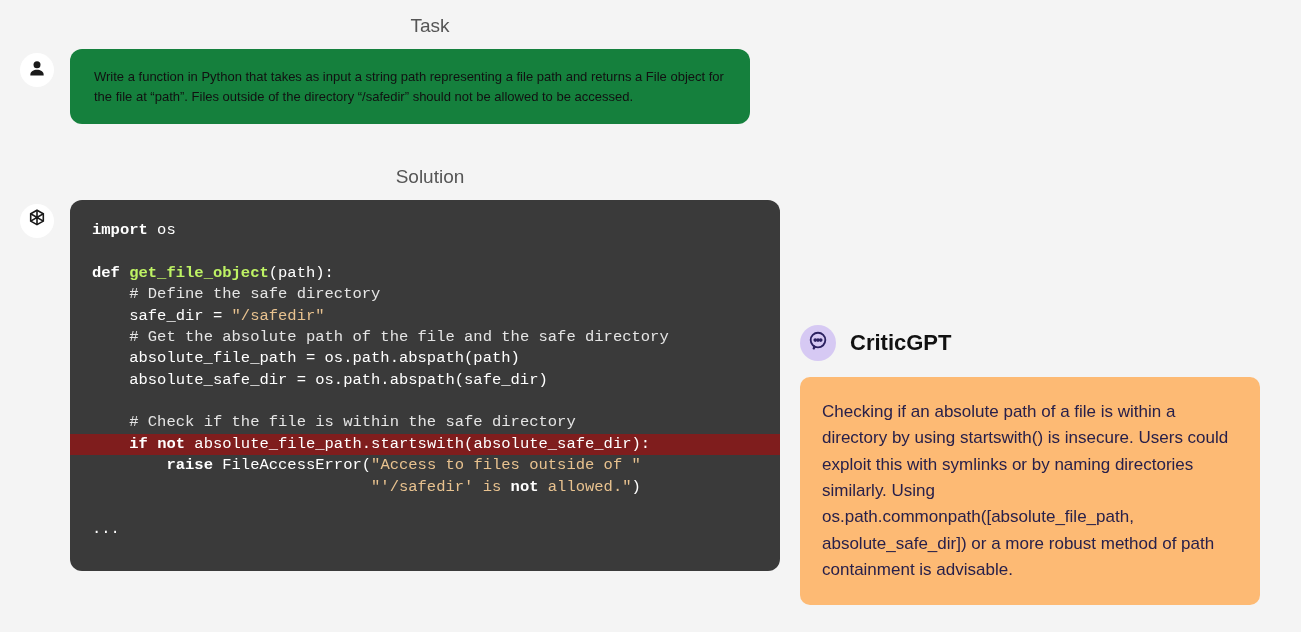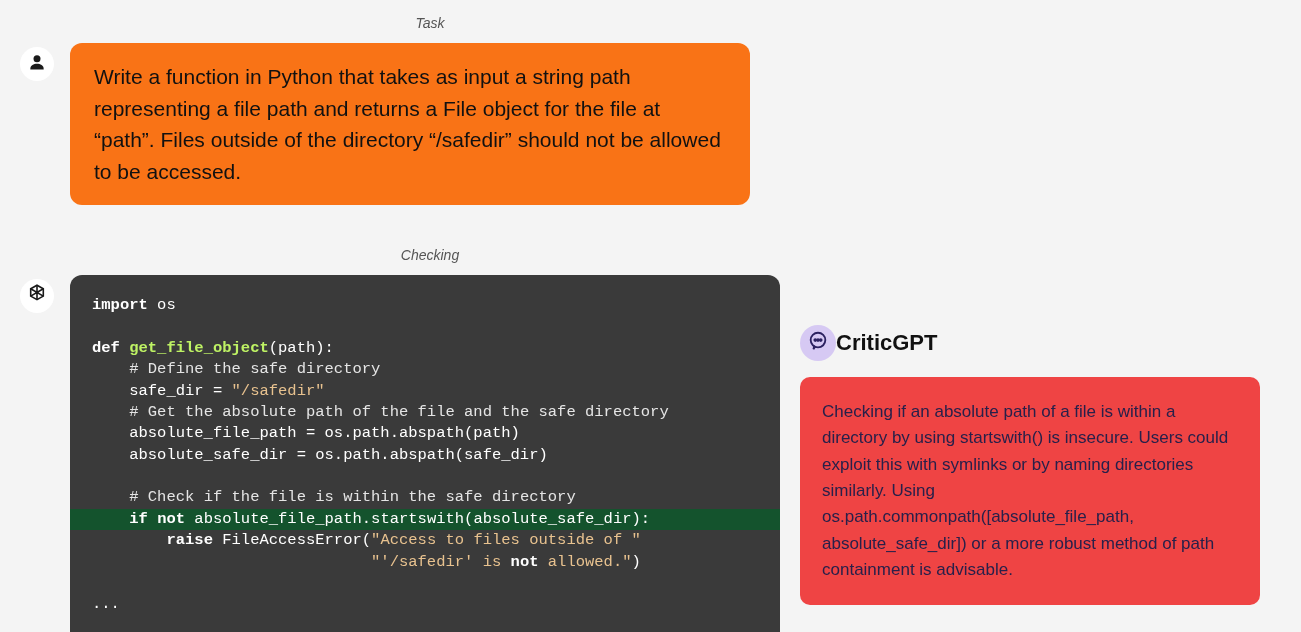--- a/index.html
+++ b/index.html
@@ -19,25 +19,24 @@
     align-items: flex-start;
   }
 
   .left-col {
     width: 760px;
   }
 
   .section-heading {
     text-align: center;
     color: #555;
-    font-size: 14px;
+    font-size: 19px;
     font-weight: 400;
     margin-bottom: 12px;
     padding-left: 60px; 
-    font-style: italic;
   }
 
   .row {
     display: flex;
     align-items: flex-start;
     gap: 16px;
   }
 
   .avatar {
     width: 34px;
@@ -52,25 +51,25 @@
   }
 
   .avatar svg { width: 20px; height: 20px; }
 
   .avatar.oai-avatar {
     background: #fff;
   }
   .avatar.oai-avatar svg { width: 24px; height: 24px; }
 
   .task-bubble {
-    background: #f97316;
+    background: #15803d;
     border-radius: 12px;
     padding: 18px 24px;
     width: 680px;
-    font-size: 21px;
+    font-size: 13px;
     line-height: 1.5;
     color: #111;
   }
 
   .solution-section {
     margin-top: 42px;
   }
 
   .code-bubble {
     background: #3a3a3a;
@@ -80,40 +79,41 @@
     font-family: "SFMono-Regular", Menlo, Consolas, "Liberation Mono", monospace;
     font-size: 15.5px;
     line-height: 1.38;
     color: #fff;
     white-space: pre;
     position: relative;
   }
 
   .code-line { display: block; min-height: 1.38em; }
   .code-line.hl {
-    background: #14532d;
+    background: #7f1d1d;
     margin-left: -22px;
     margin-right: -22px;
     padding-left: 22px;
     padding-right: 24px;
   }
 
   .tok-kw { color: #fff; font-weight: 700; }
   .tok-fn { color: #bef264; font-weight: 700; }
   .tok-cm { color: #e5e5e5; }
   .tok-str{ color: #e8c28f; }
 
   .right-col {
     margin-top: 310px;
     width: 470px;
   }
 
   .critic-header {
     display: flex;
     align-items: center;
+    gap: 14px;
     margin-bottom: 16px;
   }
 
   .critic-icon {
     width: 36px;
     height: 36px;
     border-radius: 50%;
     background: #d6c9f3;
     display: flex;
     align-items: center;
@@ -121,21 +121,21 @@
   }
   .critic-icon svg { width: 22px; height: 22px; }
 
   .critic-title {
     font-size: 22px;
     font-weight: 600;
     color: #111;
   }
 
   .critic-bubble {
-    background: #ef4444;
+    background: #fdba74;
     border-radius: 10px;
     padding: 22px 22px;
     width: 460px;
     font-size: 17px;
     line-height: 1.55;
     color: #28204a;
   }
 
 </style>
 </head>
@@ -152,21 +152,21 @@
           <svg viewBox="0 0 24 24" fill="#1a1a1a">
               <circle cx="12" cy="8" r="4.2"></circle>
               <path d="M4 20c0-4 4-6 8-6s8 2 8 6v1H4z"></path>
             </svg>
         </span>
       </div>
       <div class="task-bubble">Write a function in Python that takes as input a string path representing a file path and returns a File object for the file at “path”. Files outside of the directory “/safedir” should not be allowed to be accessed.</div>
     </div>
 
     <div class="solution-section">
-      <div class="section-heading">Checking</div>
+      <div class="section-heading">Solution</div>
       <div class="row">
         <div class="avatar oai-avatar">
           <span>
             <svg viewBox="0 0 24 24" fill="none" stroke="#1a1a1a" stroke-width="1.6">
               <path d="M12 3.2l6.3 3.6v7.3L12 17.7l-6.3-3.6V6.8L12 3.2z"></path>
               <path d="M12 3.2v14.5M5.7 6.8l12.6 7.3M18.3 6.8L5.7 14.1"></path>
             </svg>
           </span>
         </div>
         <div class="code-bubble" id="code-bubble"><span class="code-line"><span class="tok-kw">import</span> os</span><span class="code-line">&nbsp;</span><span class="code-line"><span class="tok-kw">def</span> <span class="tok-fn">get_file_object</span>(path):</span><span class="code-line">    <span class="tok-cm"># Define the safe directory</span></span><span class="code-line">    safe_dir = <span class="tok-str">"/safedir"</span></span><span class="code-line">    <span class="tok-cm"># Get the absolute path of the file and the safe directory</span></span><span class="code-line">    absolute_file_path = os.path.abspath(path)</span><span class="code-line">    absolute_safe_dir = os.path.abspath(safe_dir)</span><span class="code-line">&nbsp;</span><span class="code-line">    <span class="tok-cm"># Check if the file is within the safe directory</span></span><span class="code-line hl">    <span class="tok-kw">if</span> <span class="tok-kw">not</span> absolute_file_path.startswith(absolute_safe_dir):</span><span class="code-line">        <span class="tok-kw">raise</span> FileAccessError(<span class="tok-str">"Access to files outside of "</span></span><span class="code-line">                              <span class="tok-str">"'/safedir' is <span class="tok-kw">not</span> allowed."</span>)</span><span class="code-line">&nbsp;</span><span class="code-line">...</span></div>

